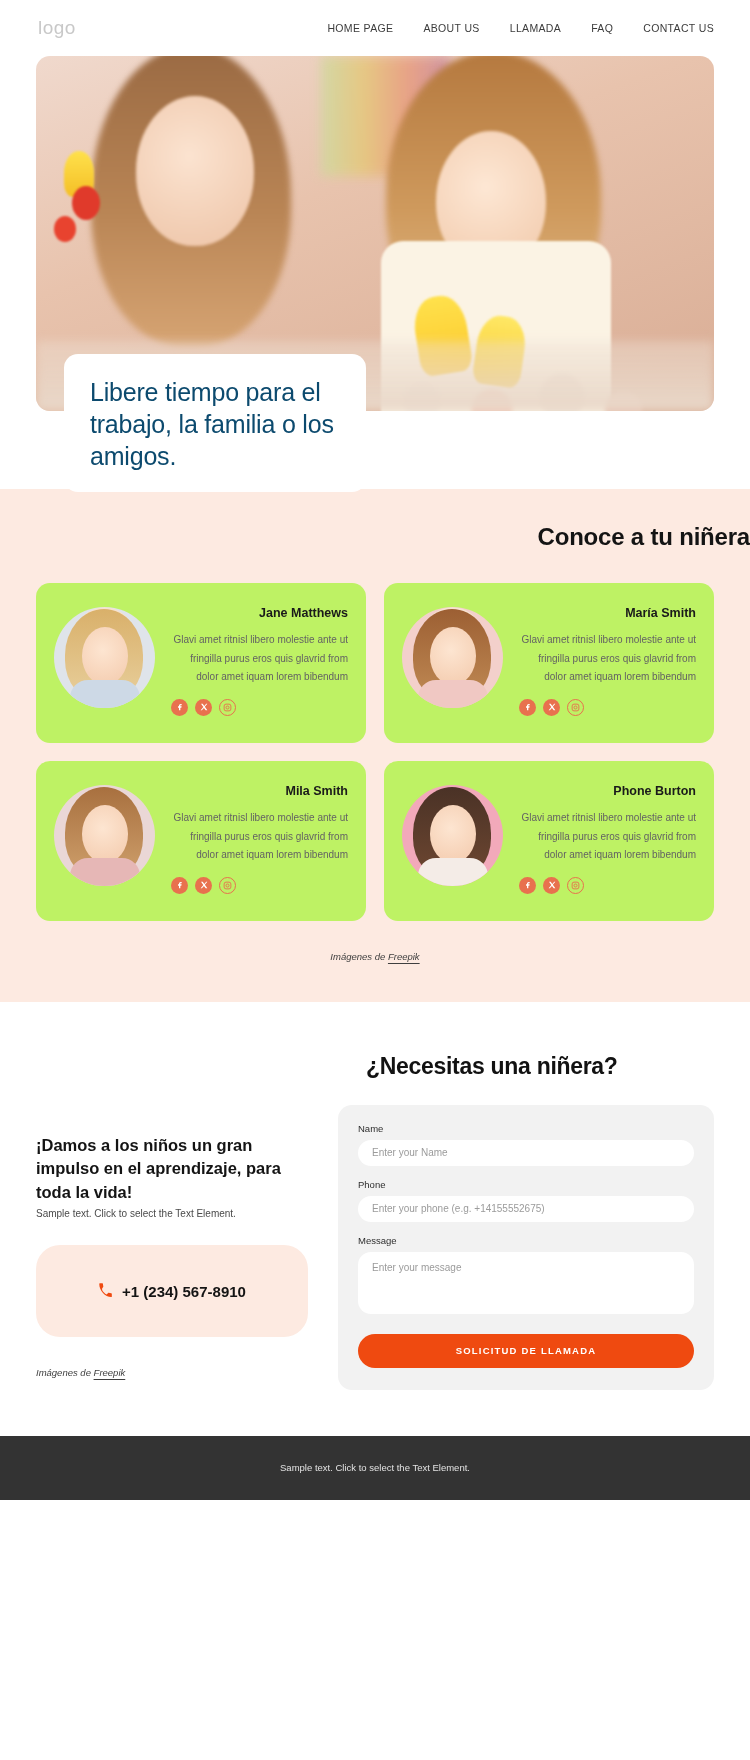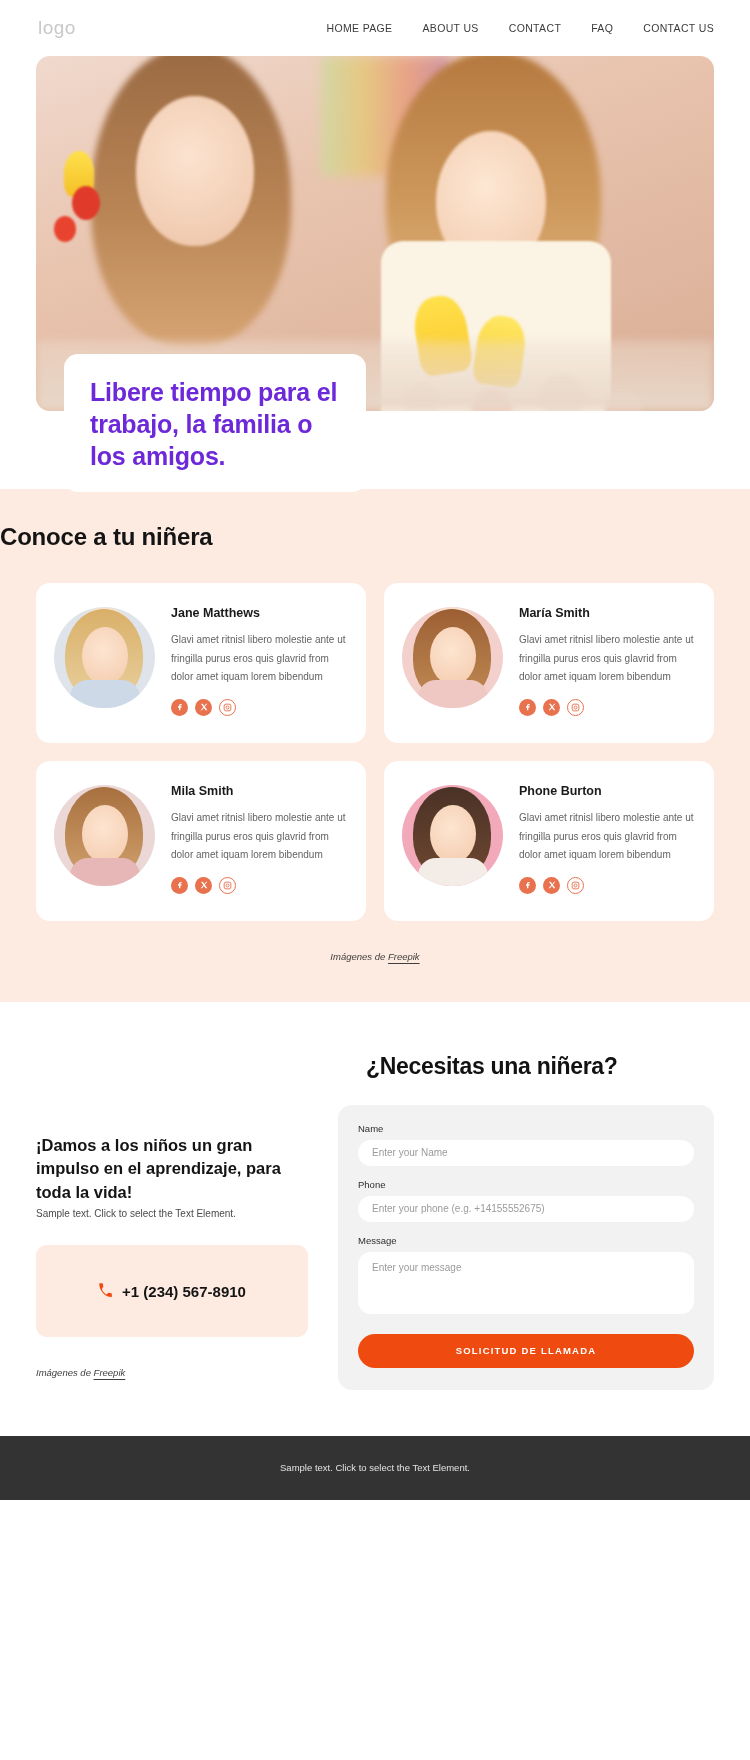--- a/index.html
+++ b/index.html
@@ -72,23 +72,23 @@
     left: 64px;
     top: 298px;
     width: 302px;
     background: #fff;
     border-radius: 14px;
     padding: 22px 26px 20px 26px;
   }
   .hero-title {
     font-size: 25px;
     line-height: 1.28;
-    font-weight: 700;
+    font-weight: 400;
     letter-spacing: -0.2px;
-    color: #6d28d9;
+    color: #0c4a6e;
   }
   .btn {
     display: inline-flex;
     align-items: center;
     justify-content: center;
     background: #ef4a10;
     color: #fff;
     border: none;
     border-radius: 22px;
     font-size: 9.5px;
@@ -99,40 +99,41 @@
   }
   .hero-btn { position: absolute; left: 91px; top: 510px; width: 164px; height: 33px; }
   .hero-spacer { height: 78px; background:#fff; }
 
   
   .nannies {
     background: #fdeae1;
     padding: 34px 0 40px 0;
   }
   .section-title {
-    text-align: left;
+    text-align: right;
     font-size: 24px;
     font-weight: 700;
     letter-spacing: -0.2px;
     color: #141414;
     margin-bottom: 32px;
   }
   .cards {
     display: grid;
     grid-template-columns: 1fr 1fr;
     gap: 18px;
     padding: 0 36px;
   }
   .card {
-    background: #ffffff;
+    background: #bef264;
     border-radius: 14px;
     padding: 18px 18px 16px 18px;
     display: flex;
     gap: 16px;
     min-height: 160px;
+    text-align: right;
   }
   .avatar {
     width: 101px;
     height: 101px;
     min-width: 101px;
     border-radius: 50%;
     margin-top: 6px;
     overflow: hidden;
     position: relative;
   }
@@ -204,21 +205,21 @@
     color: #141414;
   }
   .contact-sub {
     font-size: 10px;
     line-height: 1.9;
     color: #4a4a4a;
     margin-bottom: 22px;
   }
   .phone-box {
     background: #fdeae1;
-    border-radius: 11px;
+    border-radius: 24px;
     height: 92px;
     display: flex;
     align-items: center;
     justify-content: center;
     gap: 9px;
   }
   .phone-num { font-size: 15px; font-weight: 700; color: #141414; }
   .credit-left {
     font-size: 9.5px;
     font-style: italic;
@@ -277,21 +278,21 @@
 </head>
 <body>
 
 <div class="page">
 
   <div class="header">
     <div class="logo">logo</div>
     <div class="nav">
       <a class="nav-item" href="#">HOME PAGE</a>
       <a class="nav-item" href="#">ABOUT US</a>
-      <a class="nav-item" href="#">CONTACT</a>
+      <a class="nav-item" href="#">LLAMADA</a>
       <a class="nav-item" href="#">FAQ</a>
       <a class="nav-item" href="#">CONTACT US</a>
     </div>
   </div>
 
   <div class="hero-wrap">
     <div class="hero-img">
       <div class="shelf"></div>
       <div class="hair-l"></div>
       <div class="face-l"></div>

